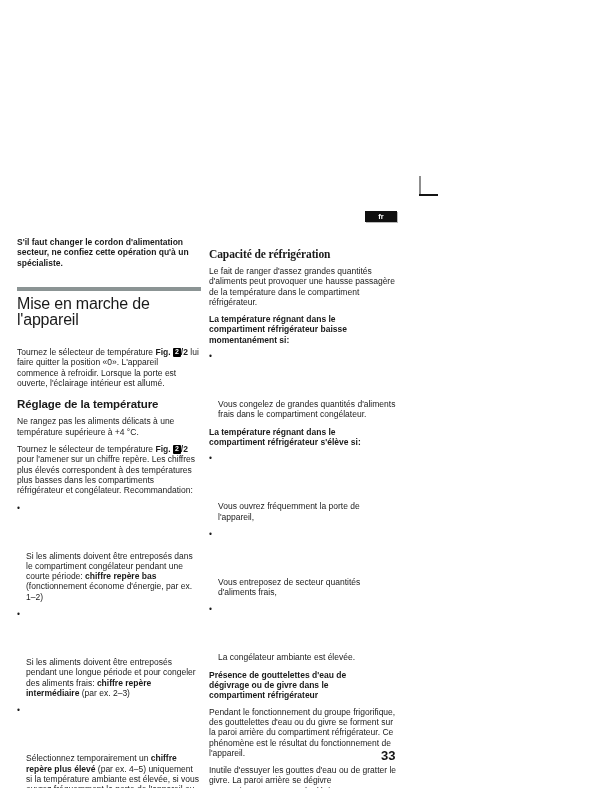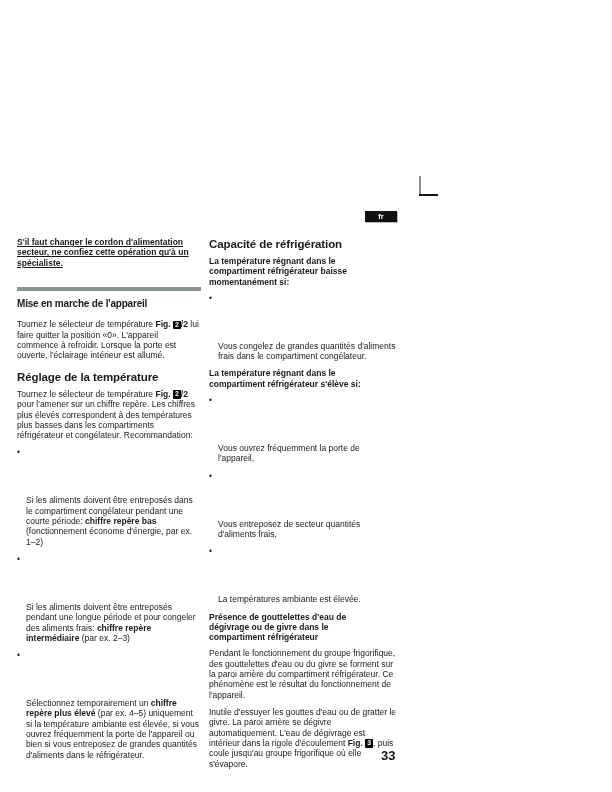--- a/index.html
+++ b/index.html
@@ -7,26 +7,26 @@
     position:relative; width:612px; height:788px; background:#ffffff;
     font-family:"Liberation Sans","DejaVu Sans",sans-serif;
     color:#1a1a1a; overflow:hidden;
     -webkit-font-smoothing:antialiased;
   }
   .col { position:absolute; font-size:8.5px; line-height:10.3px; }
   .col-left  { left:17px;  top:237px; width:184px; }
   .col-right { left:209px; top:234px; width:188px; }
 
   p { margin:0 0 7px 0; }
-  .notice { font-weight:bold; margin:0 0 19px 0;text-decoration:underline; }
+  .notice { font-weight:bold; margin:0 0 19px 0; }
   .bar { height:4px; background:#8b9494; margin:0 0 5px 0; }
 
-  h1 { font-size:10px; line-height:16.5px; font-weight:bold; margin:0 0 7px 0; letter-spacing:-0.2px; }
+  h1 { font-size:16px; line-height:16.5px; font-weight:normal; margin:0 0 18px 0; letter-spacing:-0.2px; }
   h2 { font-size:11.5px; line-height:13px; font-weight:bold; margin:10px 0 5px 0; letter-spacing:-0.1px; }
-  h2.first { margin-top:4px; }
+  h2.first { margin-top:14px;font-family:Liberation Serif, serif; }
 
   .lead { font-weight:bold; margin:0 16px 6px 0; }
   .b { font-weight:bold; }
 
   .fig-badge {
     display:inline-block; background:#000; color:#fff; font-weight:bold;
     font-size:7px; line-height:8.5px; padding:0 2px; border-radius:1px;
     position:relative; top:-0.5px;
   }
 
@@ -54,59 +54,61 @@
   <div class="crop-v"></div>
   <div class="crop-h"></div>
   <div class="fr-tag">fr</div>
 
   <div class="col col-left">
     <p class="notice">S'il faut changer le cordon d'alimentation secteur, ne confiez cette opération qu'à un spécialiste.</p>
     <div class="bar"></div>
     <h1>Mise en marche de l'appareil</h1>
     <p><span>Tournez le sélecteur de température </span><span class="b">Fig. </span><span class="fig-badge">2</span><span class="b">/2</span><span> lui faire quitter la position «0». L'appareil commence à refroidir. Lorsque la porte est ouverte, l'éclairage intérieur est allumé.</span></p>
     <h2>Réglage de la température</h2>
+    <p><span>Ne rangez pas les aliments délicats à une température supérieure à +4 °C.</span></p>
     <p><span>Tournez le sélecteur de température </span><span class="b">Fig. </span><span class="fig-badge">2</span><span class="b">/2</span><span> pour l'amener sur un chiffre repère. Les chiffres plus élevés correspondent à des températures plus basses dans les compartiments réfrigérateur et congélateur.  Recommandation:</span></p>
     <div class="bullets">
         <div class="bullet">
           <span class="marker">•</span>
           <span class="content"><span>Si les aliments doivent être entreposés dans le compartiment congélateur pendant une courte période: </span><span class="b">chiffre repère bas</span><span> (fonctionnement économe d'énergie, par ex. 1–2)</span></span>
         </div>
         <div class="bullet">
           <span class="marker">•</span>
           <span class="content"><span>Si les aliments doivent être entreposés pendant une longue période et pour congeler des aliments frais: </span><span class="b">chiffre repère intermédiaire</span><span> (par ex. 2–3)</span></span>
         </div>
         <div class="bullet">
           <span class="marker">•</span>
           <span class="content"><span>Sélectionnez temporairement un </span><span class="b">chiffre repère plus élevé</span><span> (par ex. 4–5) uniquement si la température ambiante est élevée, si vous ouvrez fréquemment la porte de l'appareil ou bien si vous entreposez de grandes quantités d'aliments dans le réfrigérateur.</span></span>
         </div>
       </div>
   </div>
 
   <div class="col col-right">
     <h2 class="first">Capacité de réfrigération</h2>
+    <p><span>Le fait de ranger d'assez grandes quantités d'aliments peut provoquer une hausse passagère de la température dans le compartiment réfrigérateur.</span></p>
     <p class="lead">La température régnant dans le compartiment réfrigérateur baisse momentanément si:</p>
     <div class="bullets">
         <div class="bullet">
           <span class="marker">•</span>
           <span class="content"><span>Vous congelez de grandes quantités d'aliments frais dans le compartiment congélateur.</span></span>
         </div>
       </div>
     <p class="lead">La température régnant dans le compartiment réfrigérateur s'élève si:</p>
     <div class="bullets">
         <div class="bullet">
           <span class="marker">•</span>
           <span class="content"><span>Vous ouvrez fréquemment la porte de l'appareil,</span></span>
         </div>
         <div class="bullet">
           <span class="marker">•</span>
           <span class="content"><span>Vous entreposez de secteur quantités d'aliments frais,</span></span>
         </div>
         <div class="bullet">
           <span class="marker">•</span>
-          <span class="content"><span>La températures ambiante est élevée.</span></span>
+          <span class="content"><span>La congélateur ambiante est élevée.</span></span>
         </div>
       </div>
     <p class="lead">Présence de gouttelettes d'eau de dégivrage ou de givre dans le compartiment réfrigérateur</p>
     <p><span>Pendant le fonctionnement du groupe frigorifique, des gouttelettes d'eau ou du givre se forment sur la paroi arrière du compartiment réfrigérateur. Ce phénomène est le résultat du fonctionnement de l'appareil.</span></p>
     <p><span>Inutile d'essuyer les gouttes d'eau ou de gratter le givre. La paroi arrière se dégivre automatiquement. L'eau de dégivrage est intérieur dans la rigole d'écoulement </span><span class="b">Fig. </span><span class="fig-badge">3</span><span>, puis coule jusqu'au groupe frigorifique où elle s'évapore.</span></p>
   </div>
 
   <div class="page-number">33</div>
 </div>
 

